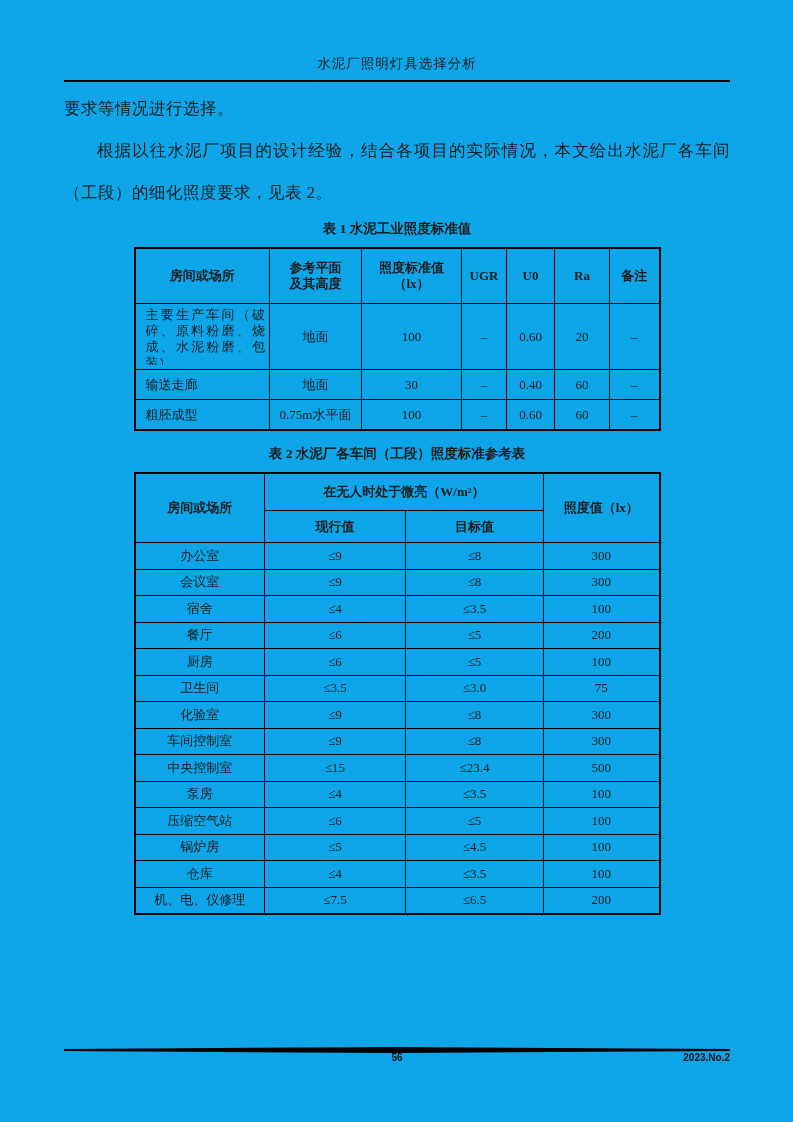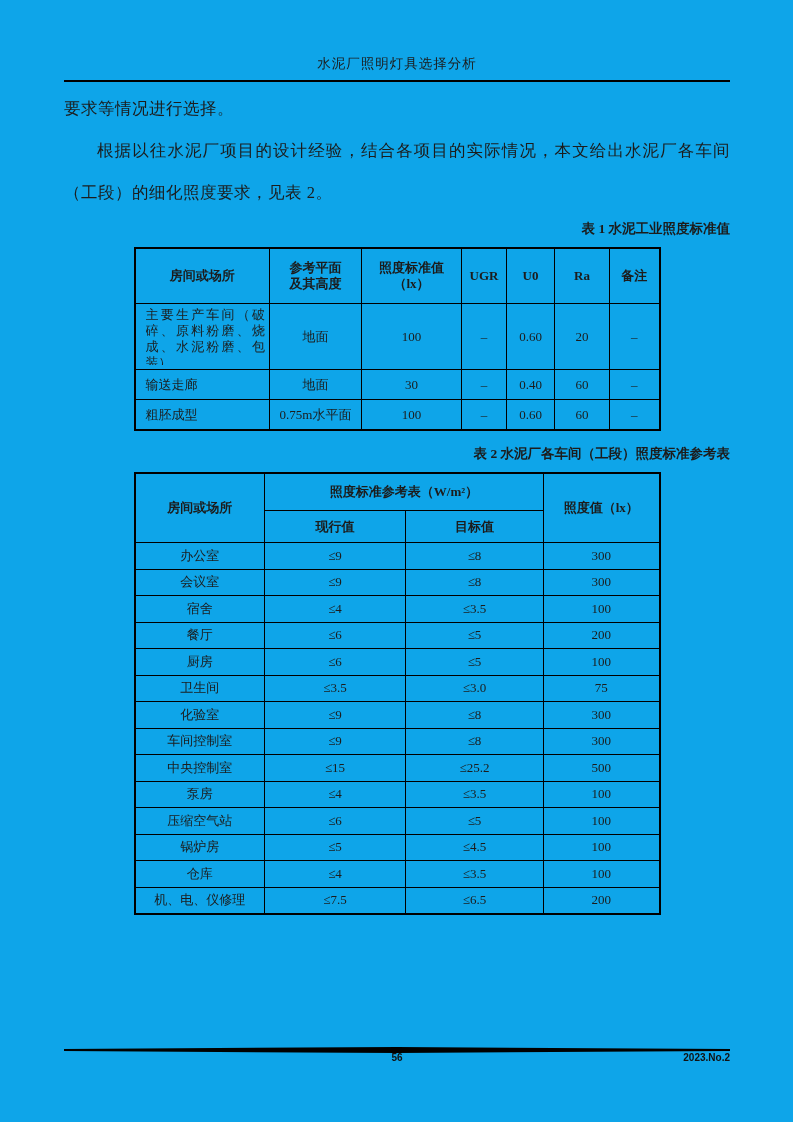--- a/index.html
+++ b/index.html
@@ -32,21 +32,21 @@
     line-height:42px;
     text-align:justify;
     margin:0;
     letter-spacing:0.5px;
   }
   .para.first { margin-top:6px; }
   .para.indent { text-indent:2em; }
   .para.last { line-height:40px; margin-top:14px; }
   .tbl-caption {
     margin-top:6px;
-    text-align:right;
+    text-align:center;
     font-size:13.5px;
     font-weight:bold;
     line-height:18px;
   }
   .tbl-caption.second { margin-top:14px; }
   table {
     border-collapse:collapse;
     table-layout:fixed;
     margin:9px auto 0 auto;
     width:525px;
@@ -214,21 +214,21 @@
     <table class="t2">
       <colgroup>
         <col style="width:130px">
           <col style="width:141px">
           <col style="width:138px">
           <col style="width:116px">
       </colgroup>
       <thead>
         <tr>
           <th class="h-top" rowspan="2">房间或场所</th>
-          <th class="h-top" colspan="2">照度标准参考表（W/m²）</th>
+          <th class="h-top" colspan="2">在无人时处于微亮（W/m²）</th>
           <th class="h-top" rowspan="2">照度值（lx）</th>
         </tr>
         <tr>
           <th class="h-sub">现行值</th>
           <th class="h-sub">目标值</th>
         </tr>
       </thead>
       <tbody>
           <tr>
             <td>
@@ -343,21 +343,21 @@
             </td>
           </tr>
           <tr>
             <td>
               <div class="cw">中央控制室</div>
             </td>
             <td>
               <div class="cw">≤15</div>
             </td>
             <td>
-              <div class="cw">≤25.2</div>
+              <div class="cw">≤23.4</div>
             </td>
             <td>
               <div class="cw">500</div>
             </td>
           </tr>
           <tr>
             <td>
               <div class="cw">泵房</div>
             </td>
             <td>

